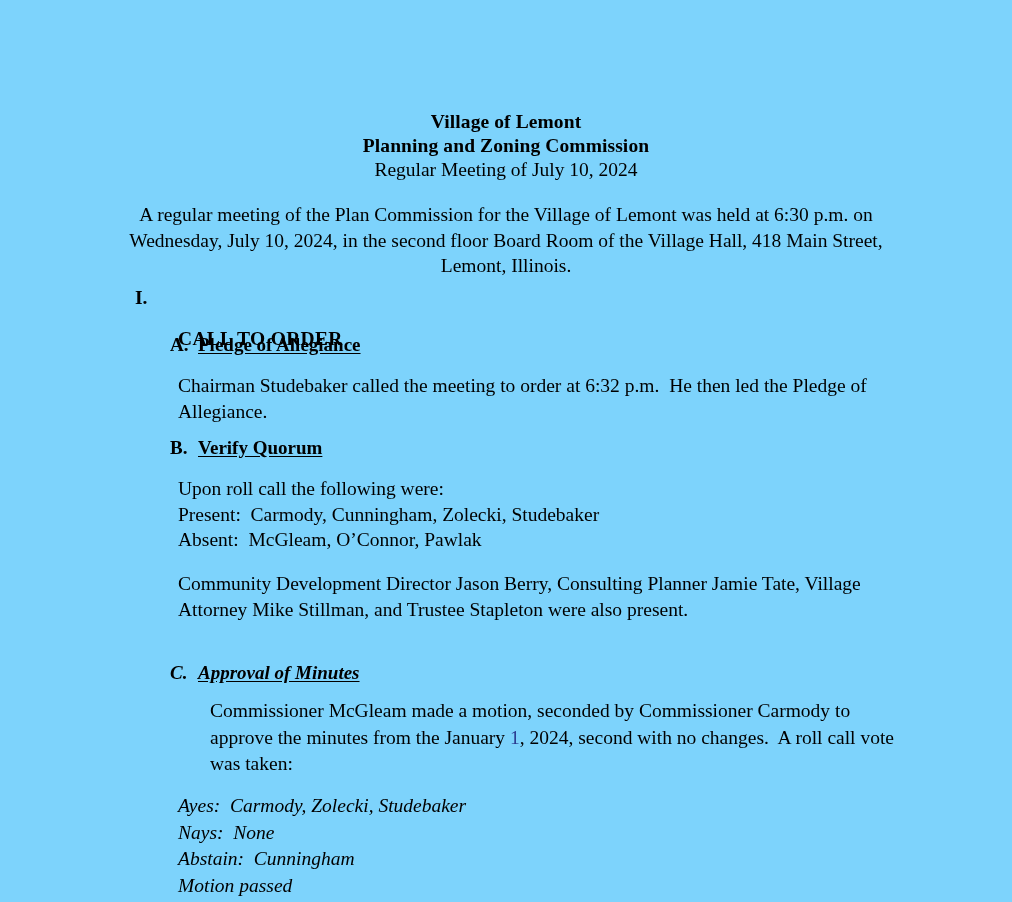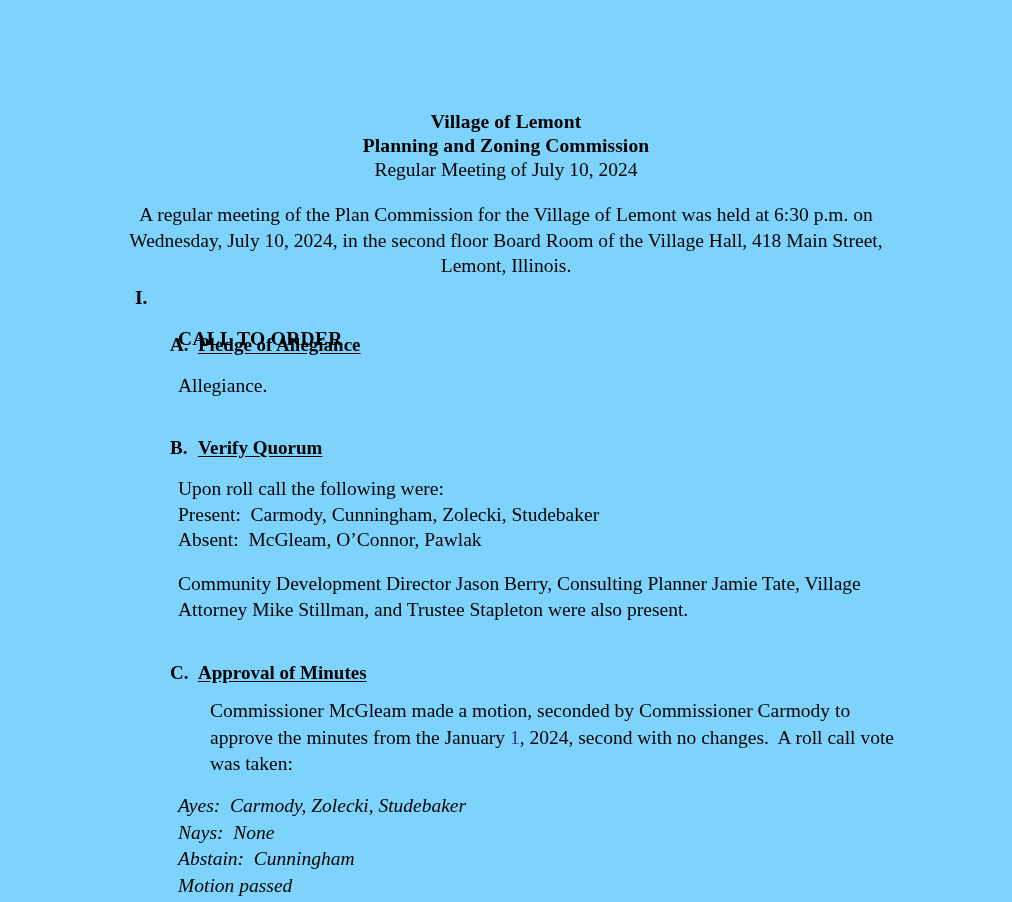--- a/index.html
+++ b/index.html
@@ -137,39 +137,40 @@
 
   <div class="roman-section">
     <span class="roman-numeral">I.</span><span class="roman-title">CALL TO ORDER</span>
   </div>
 
   <div class="sub-head" style="top:334px;">
     <span class="sub-letter">A.</span><span class="sub-label">Pledge of Allegiance</span>
   </div>
 
   <div class="body-block" style="top:373px;">
+    <span class="line">Chairman Studebaker called the meeting to order at 6:32 p.m.  He then led the Pledge of</span>
     <span class="line">Allegiance.</span>
   </div>
 
   <div class="sub-head" style="top:437px;">
     <span class="sub-letter">B.</span><span class="sub-label">Verify Quorum</span>
   </div>
 
   <div class="body-block" style="top:476px;">
     <span class="line">Upon roll call the following were:</span>
     <span class="line">Present:  Carmody, Cunningham, Zolecki, Studebaker</span>
     <span class="line">Absent:  McGleam, O’Connor, Pawlak</span>
   </div>
 
   <div class="body-block" style="top:571px;">
     <span class="line">Community Development Director Jason Berry, Consulting Planner Jamie Tate, Village</span>
     <span class="line">Attorney Mike Stillman, and Trustee Stapleton were also present.</span>
   </div>
 
-  <div class="sub-head" style="top:662px;">
+  <div class="sub-head" style="top:662px;font-style:italic;">
     <span class="sub-letter">C.</span><span class="sub-label">Approval of Minutes</span>
   </div>
 
   <div class="body-block loose" style="top:698px;margin-left:32px;">
     <span class="line">Commissioner McGleam made a motion, seconded by Commissioner Carmody to</span>
     <span class="line"><span>approve the minutes from the January </span><span class="link-num">1</span><span>, 2024, second with no changes.  A roll call vote</span></span>
     <span class="line">was taken:</span>
   </div>
 
   <div class="body-block" style="top:793px;">

